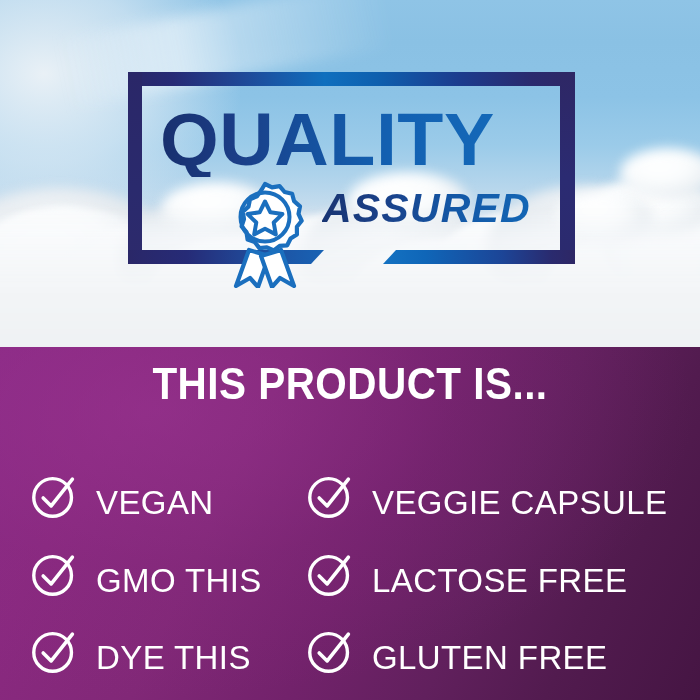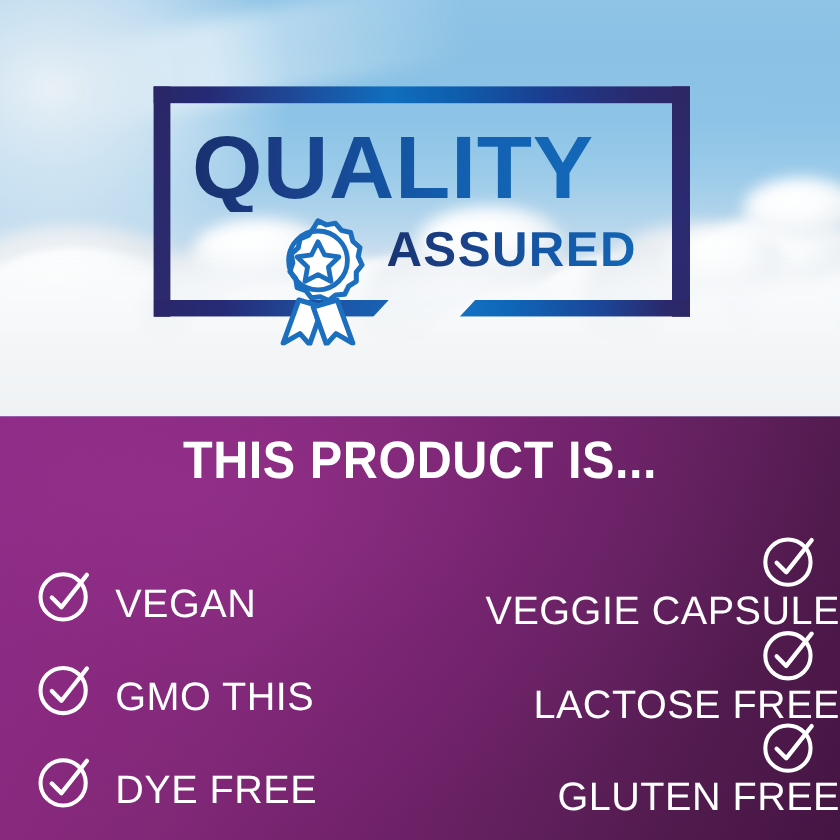--- a/index.html
+++ b/index.html
@@ -9,21 +9,21 @@
     background: #ffffff;
   }
   * { box-sizing: border-box; }
 
   .canvas {
     position: relative;
     width: 700px;
     height: 700px;
     overflow: hidden;
     font-family: "Liberation Sans", "DejaVu Sans", sans-serif;
-    background: #3b82f6;
+    background: #c2410c;
   }
 
   
   .sky-panel {
     position: absolute;
     left: 0; top: 0;
     width: 700px;
     height: 347px;
     overflow: hidden;
     background: linear-gradient(to bottom,
@@ -148,20 +148,21 @@
     letter-spacing: 1.2px;
     line-height: 1;
     font-family: "Liberation Sans", "DejaVu Sans", sans-serif;
     background: linear-gradient(to right,
         #183472 0%, #1a4189 30%, #1457a5 62%, #1366b5 100%);
     -webkit-background-clip: text;
     background-clip: text;
     color: transparent;
     -webkit-text-fill-color: transparent;
     white-space: nowrap;
+    font-style: italic;
   }
 
   
   .badge-mark {
     position: absolute;
     left: 216px; top: 176px;
     width: 98px; height: 112px;
   }
 
   
@@ -221,21 +222,21 @@
   .check-row.r0 { top: 0; }
   .check-row.r1 { top: 78px; }
   .check-row.r2 { top: 155px; }
 
   .check-cell {
     display: flex;
     align-items: flex-end;
     height: 78px;
   }
   .check-cell.col-left  { width: 290px; padding-left: 30px; }
-  .check-cell.col-right { width: 410px; padding-left: 16px; flex-direction: column; }
+  .check-cell.col-right { width: 410px; padding-left: 16px; }
 
   .check-icon {
     flex: 0 0 auto;
     width: 49px;
     height: 49px;
     margin-right: 17px;
   }
   .check-label {
     color: #ffffff;
     font-family: "Liberation Sans", "DejaVu Sans", sans-serif;
@@ -360,21 +361,21 @@
     </div>
 
     <div class="check-row r2">
       <div class="check-cell col-left">
         <span class="check-icon">
           <svg viewBox="0 0 52 52" width="49" height="49" aria-hidden="true">
             <circle cx="24" cy="27" r="20" fill="none" stroke="#ffffff" stroke-width="3.6"></circle>
             <path d="M14 27.5 L22.5 36 L45 7.5" fill="none" stroke="#ffffff" stroke-width="3.8" stroke-linecap="round" stroke-linejoin="round"></path>
           </svg>
         </span>
-        <span class="check-label">DYE FREE</span>
+        <span class="check-label">DYE THIS</span>
       </div>
       <div class="check-cell col-right">
         <span class="check-icon">
           <svg viewBox="0 0 52 52" width="49" height="49" aria-hidden="true">
             <circle cx="24" cy="27" r="20" fill="none" stroke="#ffffff" stroke-width="3.6"></circle>
             <path d="M14 27.5 L22.5 36 L45 7.5" fill="none" stroke="#ffffff" stroke-width="3.8" stroke-linecap="round" stroke-linejoin="round"></path>
           </svg>
         </span>
         <span class="check-label">GLUTEN FREE</span>
       </div>

